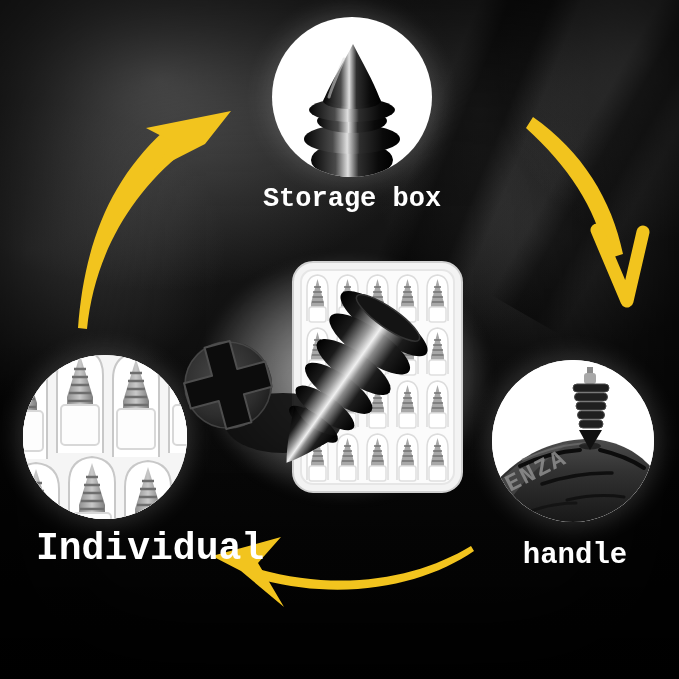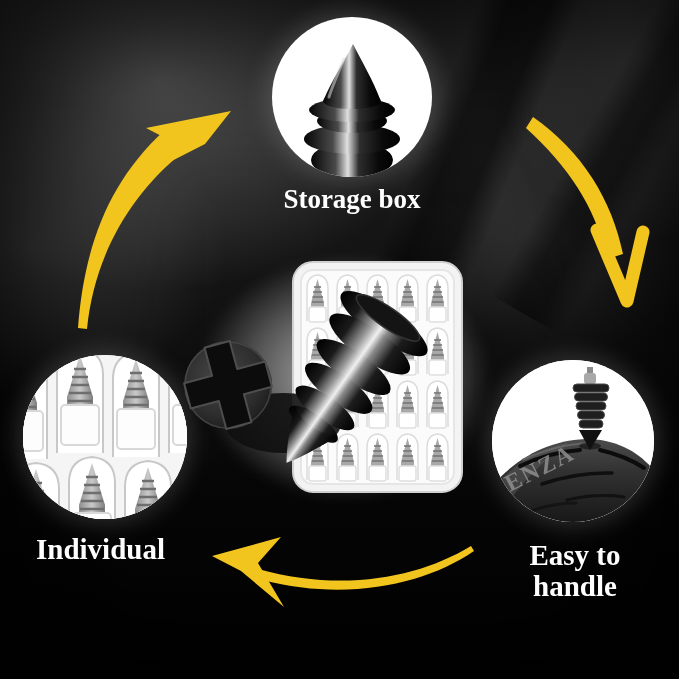--- a/index.html
+++ b/index.html
@@ -3,21 +3,21 @@
 <meta charset="utf-8">
 <style>
   :root{
     --accent:#f2c41e;
     --text:#ffffff;
     --bg:#0d0d0d;
   }
   html,body{margin:0;padding:0;background:#000;}
   .stage{
     position:relative;width:679px;height:679px;overflow:hidden;
-    font-family:Liberation Serif, serif;
+    font-family:Liberation Mono, monospace;
     background:
       radial-gradient(ellipse 420px 300px at 160px 80px, rgba(128,128,128,.60), rgba(0,0,0,0) 70%),
       radial-gradient(ellipse 280px 210px at 30px 250px, rgba(110,110,110,.45), rgba(0,0,0,0) 70%),
       radial-gradient(ellipse 210px 260px at 645px 60px, rgba(125,125,125,.55), rgba(0,0,0,0) 70%),
       radial-gradient(ellipse 160px 320px at 480px 110px, rgba(88,88,88,.40), rgba(0,0,0,0) 70%),
       radial-gradient(ellipse 230px 170px at 560px 235px, rgba(90,90,90,.32), rgba(0,0,0,0) 70%),
       linear-gradient(180deg,#1c1c1c 0%,#141414 38%,#0a0a0a 70%,#050505 100%);
   }
   .stage, .stage *{box-sizing:border-box;}
   .band{position:absolute;pointer-events:none;}
@@ -36,21 +36,21 @@
   .ays{fill:none;stroke:var(--accent);stroke-width:13;stroke-linecap:round;stroke-linejoin:round;}
   .circle{position:absolute;border-radius:50%;background:#fff;overflow:hidden;
     box-shadow:0 0 24px 5px rgba(255,255,255,.16);}
   .circle svg{display:block;}
   .circle-top{left:272px;top:17px;width:160px;height:160px;}
   .circle-left{left:23px;top:355px;width:164px;height:164px;}
   .circle-right{left:492px;top:360px;width:162px;height:162px;}
   .center-product{position:absolute;left:165px;top:235px;width:320px;height:280px;}
   .label{position:absolute;color:var(--text);font-weight:bold;}
   .label-top{left:252px;top:184px;width:200px;text-align:center;font-size:27px;line-height:30px;}
-  .label-left{left:36px;top:533px;text-align:left;font-size:29px;line-height:32px;}
+  .label-left{left:36px;top:533px;text-align:left;font-size:38px;line-height:32px;}
   .label-right{left:494px;top:540px;width:162px;text-align:center;font-size:29px;line-height:31px;}
 </style>
 </head>
 <body>
 
 <div class="stage">
 
   <div class="band band1"></div>
   <div class="band band2"></div>
   <div class="vignette"></div>
@@ -149,21 +149,20 @@
       <rect x="92" y="13" width="12" height="11" rx="3" fill="#a8a8a8"></rect>
       <rect x="81" y="24" width="36" height="8" rx="4" fill="#1f1f1f" stroke="#4a4a4a" stroke-width="1"></rect>
       <rect x="82.5" y="33" width="33" height="8" rx="4" fill="#1f1f1f" stroke="#4a4a4a" stroke-width="1"></rect>
       <rect x="84" y="42" width="30" height="8" rx="4" fill="#1f1f1f" stroke="#4a4a4a" stroke-width="1"></rect>
       <rect x="85.5" y="51" width="27" height="8" rx="4" fill="#1f1f1f" stroke="#4a4a4a" stroke-width="1"></rect>
       <rect x="87" y="60" width="24" height="8" rx="4" fill="#1f1f1f" stroke="#4a4a4a" stroke-width="1"></rect>
       <path d="M87,70 L98,90 L110,70 Z" fill="#101010"></path>
     </svg>
   </div>
   <div class="label label-right">
-    <div>Easy to</div>
     <div>handle</div>
   </div>
 
   <svg class="center-product" viewBox="0 0 320 280">
     <defs>
       <linearGradient id="bolt" x1="0" y1="0" x2="1" y2="0">
         <stop offset="0" stop-color="#000000"></stop>
         <stop offset="0.22" stop-color="#1a1a1a"></stop>
         <stop offset="0.40" stop-color="#9a9a9a"></stop>
         <stop offset="0.50" stop-color="#f0f0f0"></stop>

